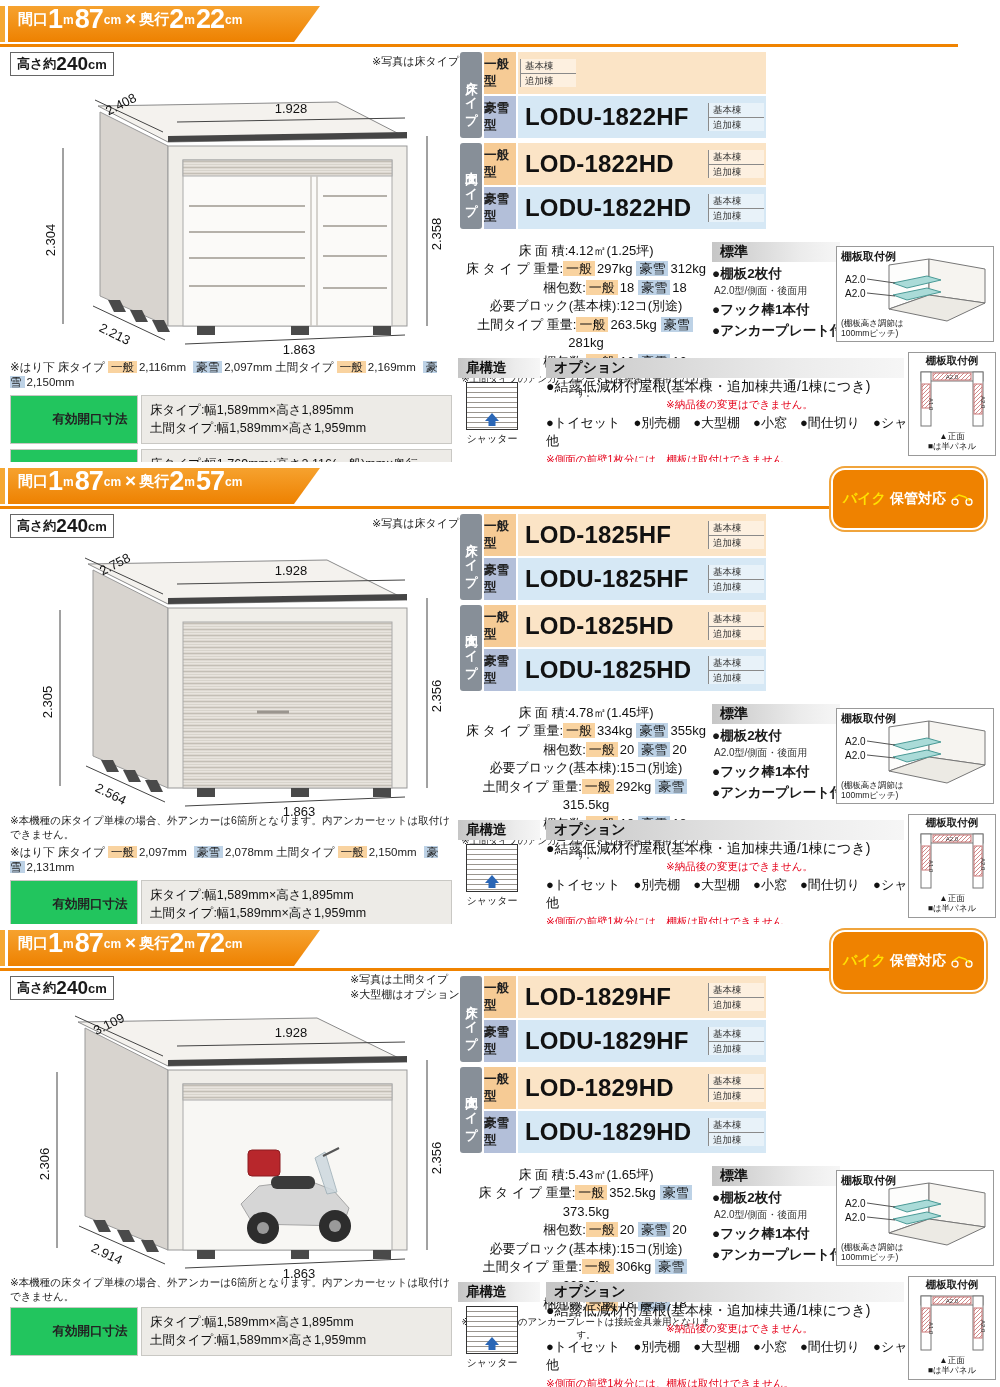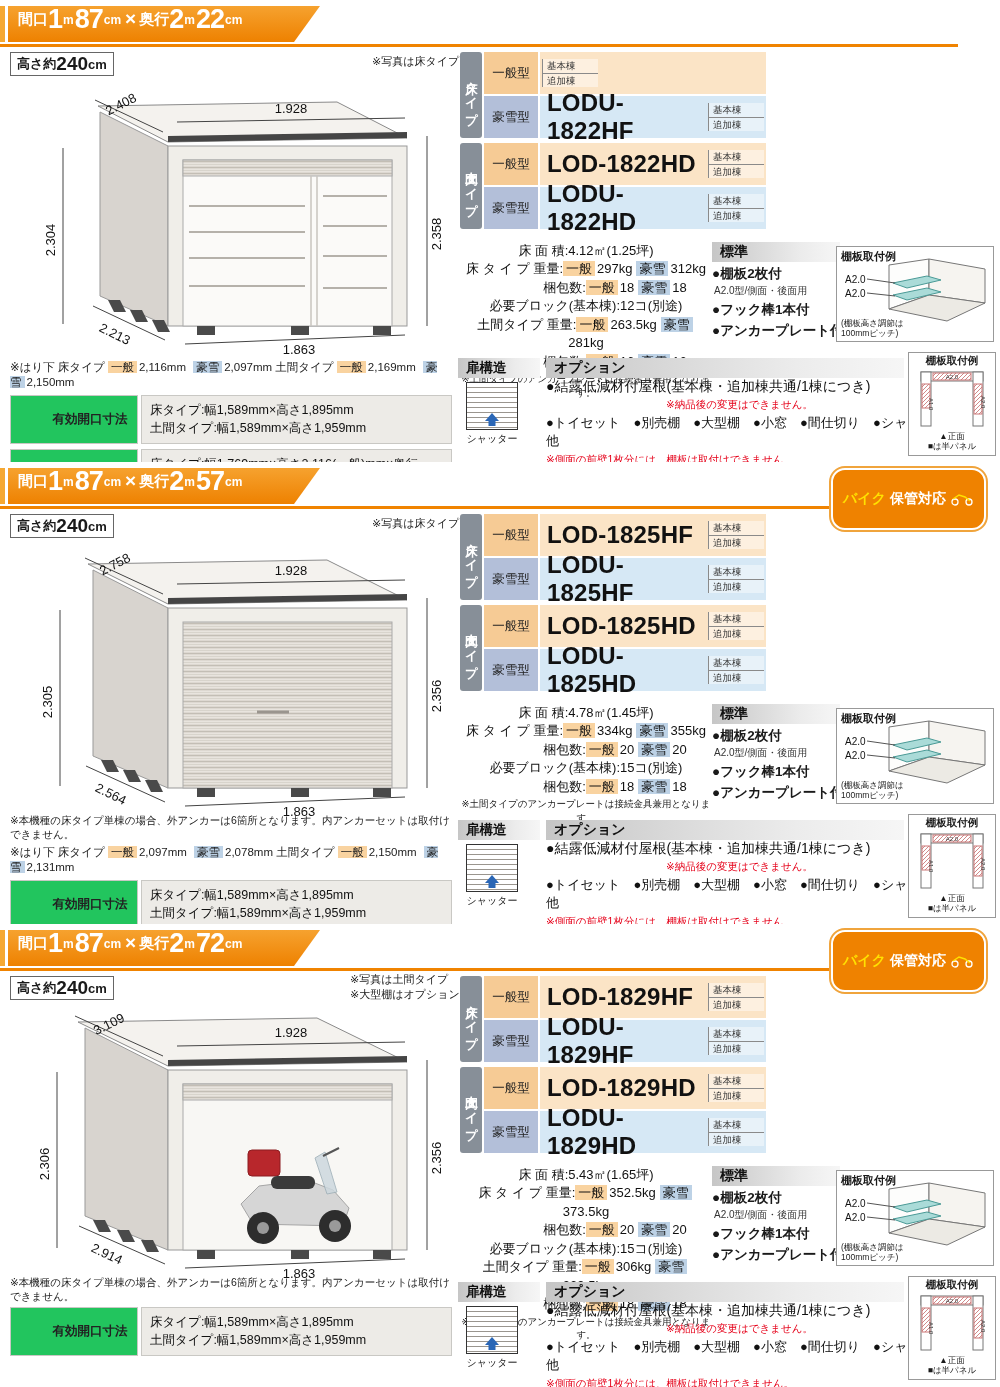--- a/index.html
+++ b/index.html
@@ -27,21 +27,21 @@
   .shed{position:absolute;left:5px;top:64px;}
   .dimtxt{font-size:13px;fill:#111;}
   
   .mtable{position:absolute;left:460px;top:52px;width:306px;}
   .tgroup{display:flex;margin-bottom:5px;}
   .vhead{width:22px;background:#878f98;color:#fff;border-radius:3px;margin-right:2px;
     writing-mode:vertical-rl;text-orientation:upright;display:flex;align-items:center;justify-content:center;
     font-size:12.5px;font-weight:700;letter-spacing:1px;}
   .rows{flex:1;display:flex;flex-direction:column;gap:2px;}
   .mrow{display:flex;height:42px;}
-  .tcell{width:54px;display:flex;align-items:center;justify-content:center;font-size:12.5px;font-weight:400;color:#222;margin-right:2px;}
+  .tcell{width:32px;display:flex;align-items:center;justify-content:center;font-size:12.5px;font-weight:700;color:#222;margin-right:2px;}
   .gen .tcell{background:#f6cb95;}
   .snow .tcell{background:#b3bfd9;}
   .mbody{flex:1;display:flex;}
   .gen .mbody{background:#fbe4c6;}
   .snow .mbody{background:#d6e8f5;}
   .mcode{flex:1;display:flex;align-items:center;padding-left:7px;font-size:24px;font-weight:700;color:#111;letter-spacing:0.2px;}
   .subs{width:56px;display:flex;flex-direction:column;justify-content:center;padding:3px 2px;}
   .sub{font-size:9.5px;color:#333;border-left:1px solid #8a8a8a;padding:1px 2px 1px 4px;background:rgba(255,255,255,.45);line-height:1.25;}
   .sub.s1{border-bottom:1px solid #8a8a8a;}
   
@@ -426,20 +426,21 @@
         </div>
       </div>
     </div>
   </div>
 
   <div class="specs">
     <div class="sline">床 面 積:4.78㎡(1.45坪)</div>
     <div class="sline"><span>床 タ イ プ 重量:</span><span class="chip-g">一般</span><span>334kg</span><span class="chip-s">豪雪</span><span>355kg</span></div>
     <div class="sline ind"><span>梱包数:</span><span class="chip-g">一般</span><span>20</span><span class="chip-s">豪雪</span><span>20</span></div>
     <div class="sline">必要ブロック(基本棟):15コ(別途)</div>
+    <div class="sline"><span>土間タイプ 重量:</span><span class="chip-g">一般</span><span>292kg</span><span class="chip-s">豪雪</span><span>315.5kg</span></div>
     <div class="sline ind"><span>梱包数:</span><span class="chip-g">一般</span><span>18</span><span class="chip-s">豪雪</span><span>18</span></div>
     <div class="snote">※土間タイプのアンカープレートは接続金具兼用となります。</div>
   </div>
 
   <div class="standard">
     <div class="shead">標準</div>
     <div class="std-item">●棚板2枚付</div>
     <div class="std-sub">A2.0型/側面・後面用</div>
     <div class="std-item">●フック棒1本付</div>
     <div class="std-item">●アンカープレート付</div>

